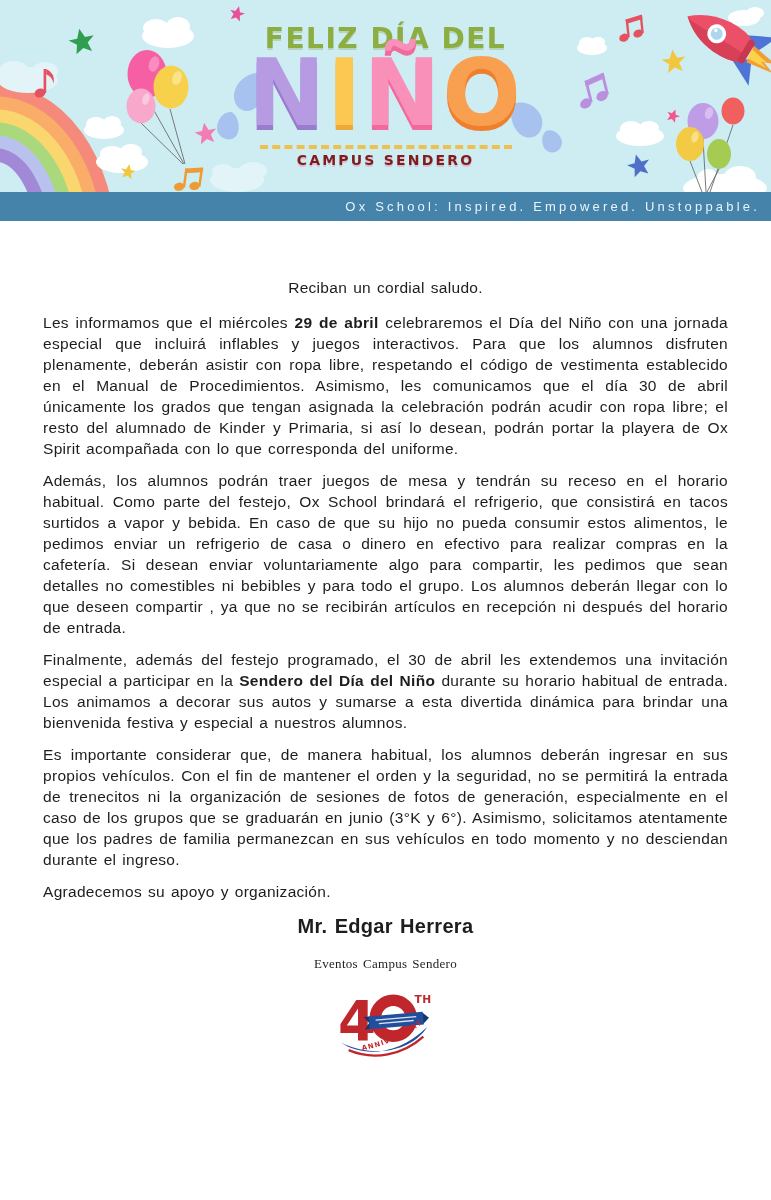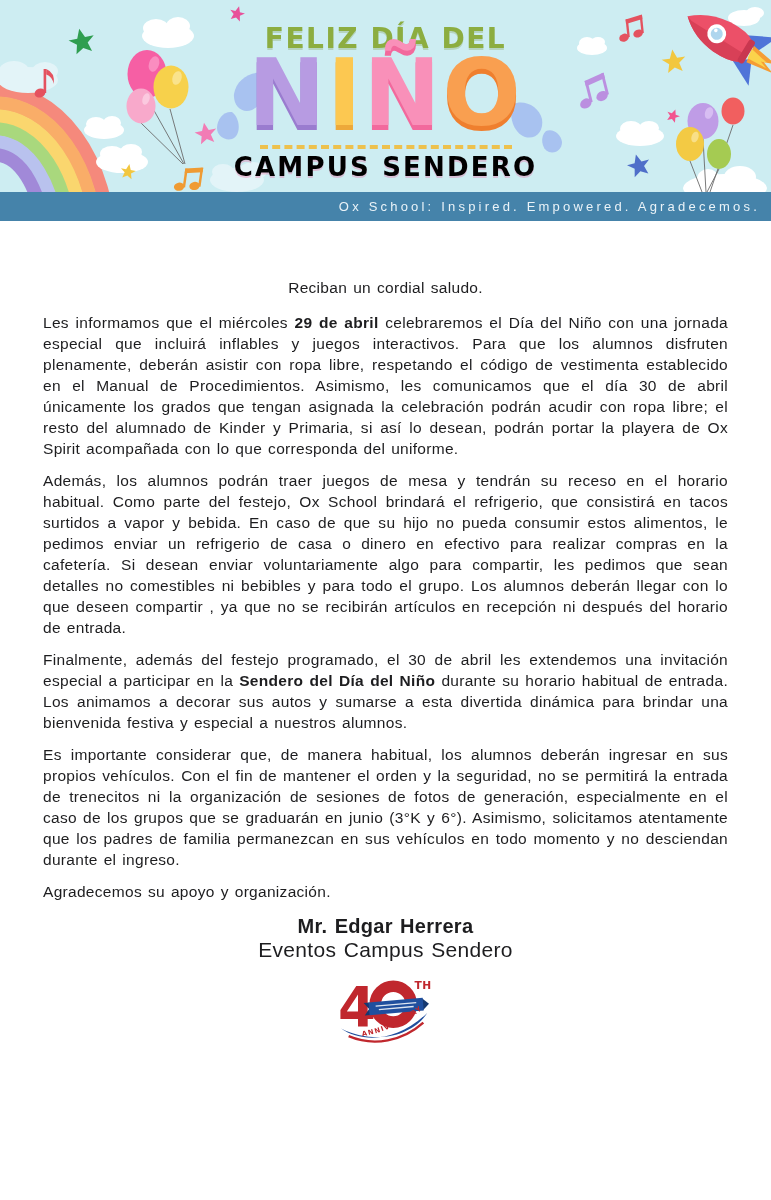--- a/index.html
+++ b/index.html
@@ -10,39 +10,39 @@
   .banner{position:relative;width:771px;height:221px;background:#cdedf2;}
   .decor{position:absolute;top:0;left:0;width:771px;height:192px;display:block;}
   .banner-text{position:absolute;top:0;left:0;width:100%;text-align:center;pointer-events:none;}
   .title-top{margin-top:22px;font-family:"DejaVu Sans",sans-serif;font-weight:bold;
              font-size:28px;letter-spacing:1.5px;color:#8cad40;
              text-shadow:0 2px 0 rgba(110,140,40,.25);}
   .title-main{margin-top:-12px;font-family:"DejaVu Sans",sans-serif;font-weight:bold;
               font-size:92px;line-height:102px;letter-spacing:2px;}
   .title-dash{width:252px;margin:0 auto;border-top:4.5px dashed #edc14d;}
   .subtitle{margin-top:3px;font-family:"DejaVu Sans",sans-serif;font-weight:bold;
-            font-size:26px;letter-spacing:2.2px;color:#000000;
+            font-size:14px;letter-spacing:2.2px;color:#7f1d1d;
             text-shadow:0 1.5px 0 rgba(235,90,150,.3);}
   .tagline-bar{position:absolute;left:0;right:0;bottom:0;height:29px;background:#4583aa;
                display:flex;align-items:center;justify-content:flex-end;
                padding-right:11px;box-sizing:border-box;}
   .tagline-bar span{color:#eaf3f8;font-size:13px;letter-spacing:3.2px;font-weight:400;}
 
   
   .letter{padding:56px 43px 0 43px;color:#1d1d1f;font-size:15.5px;line-height:21px;
           letter-spacing:0.3px;word-spacing:1.4px;}
   .letter p{margin:0;}
   .salutation{font-weight:bold;margin:0 0 26px 0 !important;}
   .greeting{margin:0 0 14px 0 !important;text-align:center;}
   p.body{text-align:justify;margin:0 0 11px 0 !important;}
   .closing-1{margin:0 0 23px 0 !important;}
   .closing-2{margin:0 0 14px 0 !important;}
   .signature{text-align:center;}
   .sig-name{font-weight:bold;font-size:20px;}
-  .sig-role{font-size:21px;margin-top:2px;}
+  .sig-role{font-size:13px;margin-top:16px;font-family:Liberation Serif, serif;}
   .logo-row{display:flex;justify-content:center;margin-top:12px;}
 </style>
 </head>
 <body>
 
 <div class="page">
 
   <header class="banner">
     <svg class="decor" viewBox="0 0 771 192">
       <defs>
@@ -169,21 +169,21 @@
     </svg>
 
     <div class="banner-text">
       <div class="title-top">FELIZ DÍA DEL</div>
       <div class="title-main" id="nino-letters"><span style="color: rgb(183, 155, 226); text-shadow: rgb(154, 124, 207) 0px 5px 0px;">N</span><span style="color: rgb(252, 200, 81); text-shadow: rgb(237, 169, 58) 0px 5px 0px;">I</span><span style="color: rgb(249, 144, 185); text-shadow: rgb(242, 105, 157) 0px 5px 0px;">Ñ</span><span style="color: rgb(249, 159, 80); text-shadow: rgb(239, 127, 46) 0px 5px 0px;">O</span></div>
       <div class="title-dash"></div>
       <div class="subtitle">CAMPUS SENDERO</div>
     </div>
 
     <div class="tagline-bar">
-      <span>Ox School: Inspired. Empowered. Agradecemos.</span>
+      <span>Ox School: Inspired. Empowered. Unstoppable.</span>
     </div>
   </header>
 
   <div class="letter">
     <p class="greeting">Reciban un cordial saludo.</p>
 
     <div id="paragraphs">
         <p class="body"><span>Les informamos que el miércoles </span><strong>29 de abril</strong><span> celebraremos el Día del Niño con una jornada especial que incluirá inflables y juegos interactivos. Para que los alumnos disfruten plenamente, deberán asistir con ropa libre, respetando el código de vestimenta establecido en el Manual de Procedimientos. Asimismo, les comunicamos que el día 30 de abril únicamente los grados que tengan asignada la celebración podrán acudir con ropa libre; el resto del alumnado de Kinder y Primaria, si así lo desean, podrán portar la playera de Ox Spirit acompañada con lo que corresponda del uniforme.</span></p>
         <p class="body"><span>Además, los alumnos podrán traer juegos de mesa y tendrán su receso en el horario habitual. Como parte del festejo, Ox School brindará el refrigerio, que consistirá en tacos surtidos a vapor y bebida. En caso de que su hijo no pueda consumir estos alimentos, le pedimos enviar un refrigerio de casa o dinero en efectivo para realizar compras en la cafetería. Si desean enviar voluntariamente algo para compartir, les pedimos que sean detalles no comestibles ni bebibles y para todo el grupo. Los alumnos deberán llegar con lo que deseen compartir , ya que no se recibirán artículos en recepción ni después del horario de entrada.</span></p>
         <p class="body"><span>Finalmente, además del festejo programado, el 30 de abril les extendemos una invitación especial a participar en la </span><strong>Sendero del Día del Niño</strong><span> durante su horario habitual de entrada. Los animamos a decorar sus autos y sumarse a esta divertida dinámica para brindar una bienvenida festiva y especial a nuestros alumnos.</span></p>

